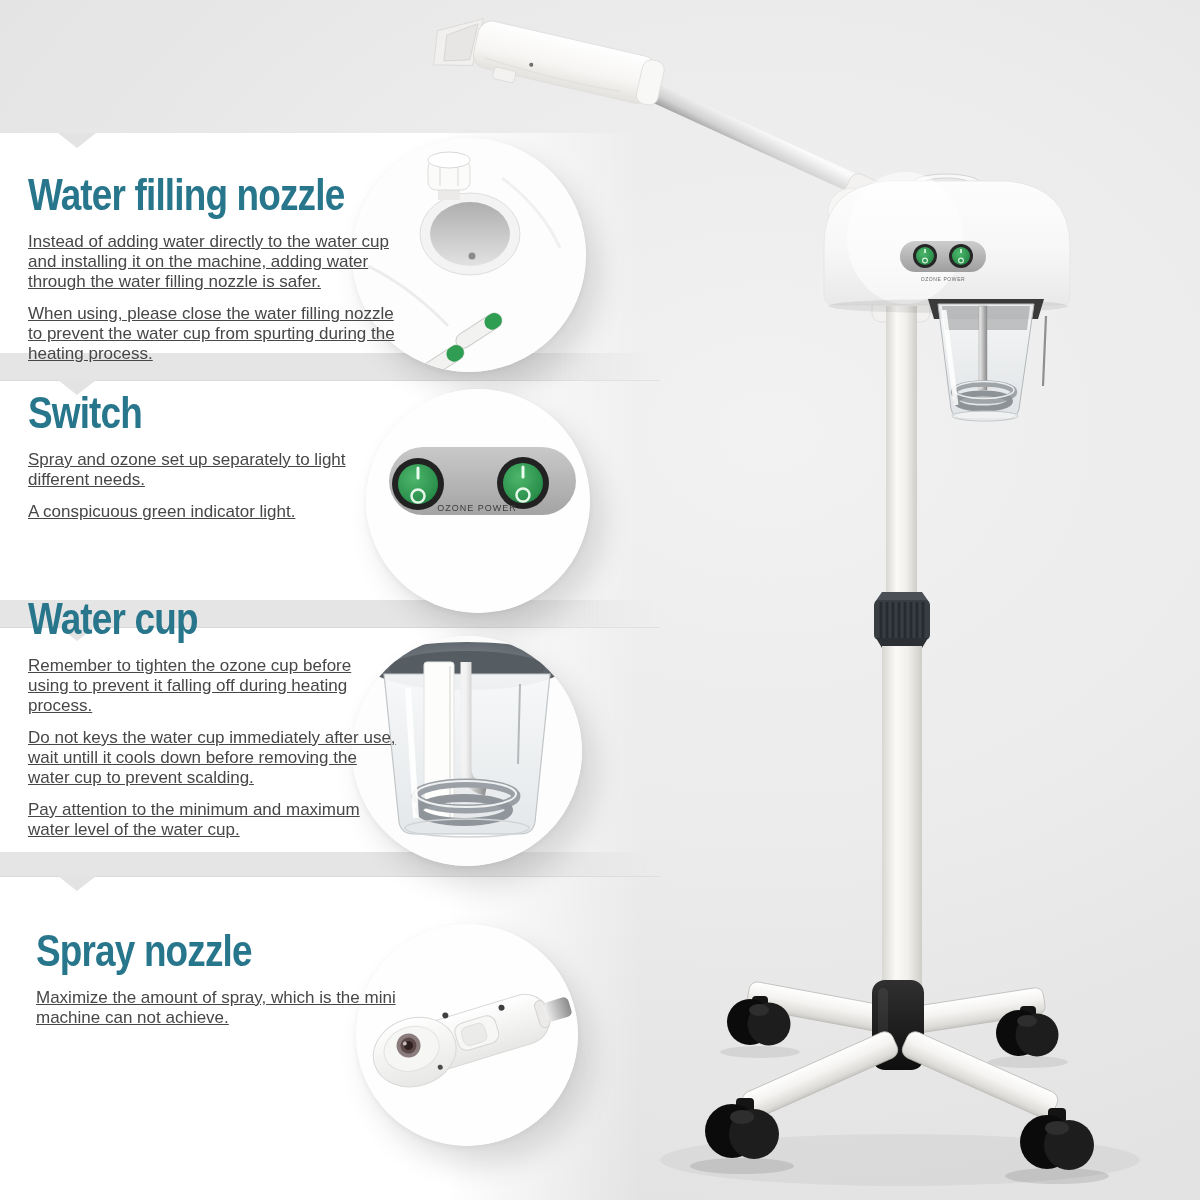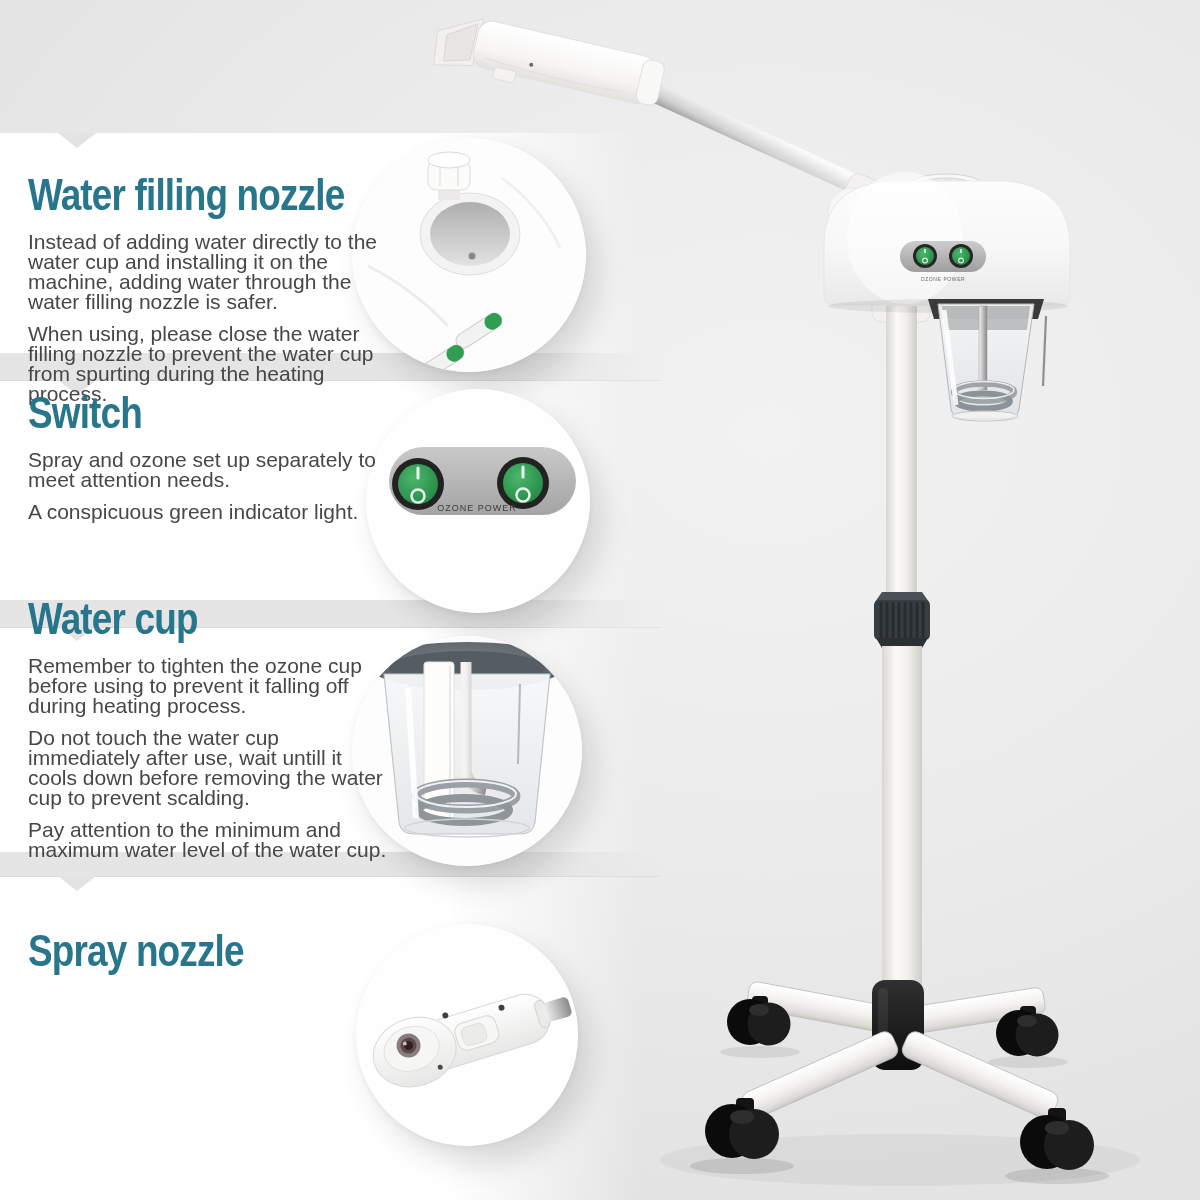--- a/index.html
+++ b/index.html
@@ -26,22 +26,22 @@
     border-top:15px solid #e3e3e3;}
   #notch0{top:133px;} #notch1{top:380px;} #notch2{top:626px;} #notch3{top:876px;}
 
   
   .feature{position:absolute;left:28px;width:368px;z-index:6;}
   .feature h2{
     margin:0 0 14px 0;font-size:45px;line-height:46px;font-weight:bold;
     color:#28768c;letter-spacing:-1px;white-space:nowrap;
     transform:scaleX(0.82);transform-origin:left center;
   }
-  .feature p{margin:0 0 12px 0;font-size:21px;line-height:20px;color:#474747;}
-  #s1{top:152px;margin-top:20px;} #s2{top:390px;} #s3{top:596px;} #s4{top:928px;}
+  .feature p{margin:0 0 12px 0;font-size:17px;line-height:20px;color:#474747;text-decoration:underline;}
+  #s1{top:152px;margin-top:20px;} #s2{top:390px;} #s3{top:596px;} #s4{top:928px;margin-left:8px;}
 
   
   .callout{position:absolute;border-radius:50%;background:#fefefe;z-index:5;
     box-shadow:12px 18px 30px rgba(0,0,0,0.13), 0 2px 6px rgba(0,0,0,0.05);}
   .callout svg{display:block;border-radius:50%;}
   #c1{left:352px;top:138px;width:234px;height:234px;}
   #c2{left:366px;top:389px;width:224px;height:224px;}
   #c3{left:352px;top:636px;width:230px;height:230px;}
   #c4{left:356px;top:924px;width:222px;height:222px;}
 
@@ -360,28 +360,29 @@
   </div>
 
   <section class="feature" id="s1">
     <h2>Water filling nozzle</h2>
     <p>Instead of adding water directly to the water cup and installing it on the machine, adding water through the water filling nozzle is safer.</p>
     <p>When using, please close the water filling nozzle to prevent the water cup from spurting during the heating process.</p>
   </section>
 
   <section class="feature" id="s2">
     <h2>Switch</h2>
-    <p>Spray and ozone set up separately to meet attention needs.</p>
+    <p>Spray and ozone set up separately to light different needs.</p>
     <p>A conspicuous green indicator light.</p>
   </section>
 
   <section class="feature" id="s3">
     <h2>Water cup</h2>
     <p>Remember to tighten the ozone cup before using to prevent it falling off during heating process.</p>
-    <p>Do not touch the water cup immediately after use, wait untill it cools down before removing the water cup to prevent scalding.</p>
+    <p>Do not keys the water cup immediately after use, wait untill it cools down before removing the water cup to prevent scalding.</p>
     <p>Pay attention to the minimum and maximum water level of the water cup.</p>
   </section>
 
   <section class="feature" id="s4">
     <h2>Spray nozzle</h2>
+    <p>Maximize the amount of spray, which is the mini machine can not achieve.</p>
   </section>
 
 </div>
 
 </body></html>

